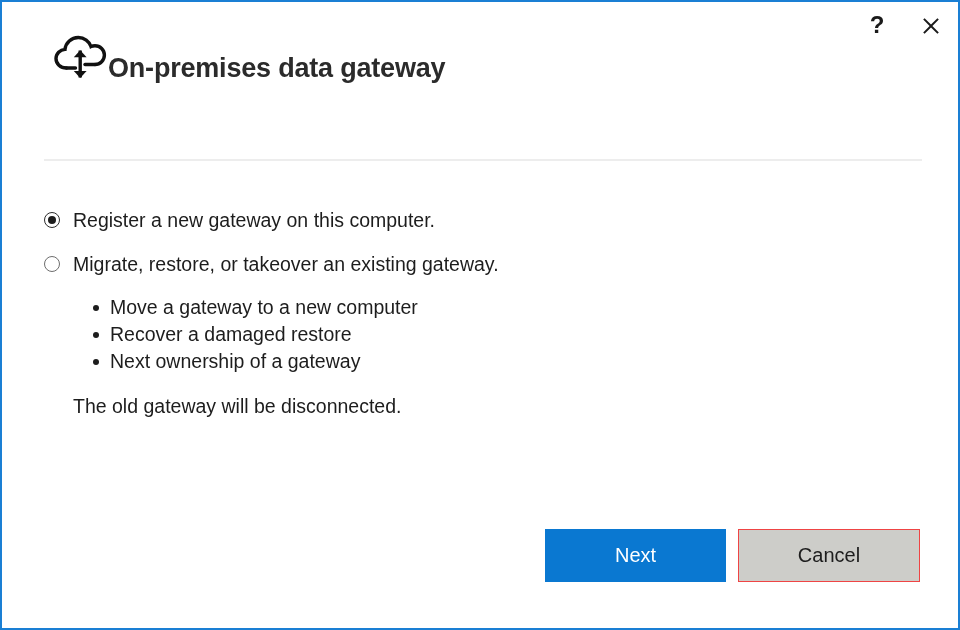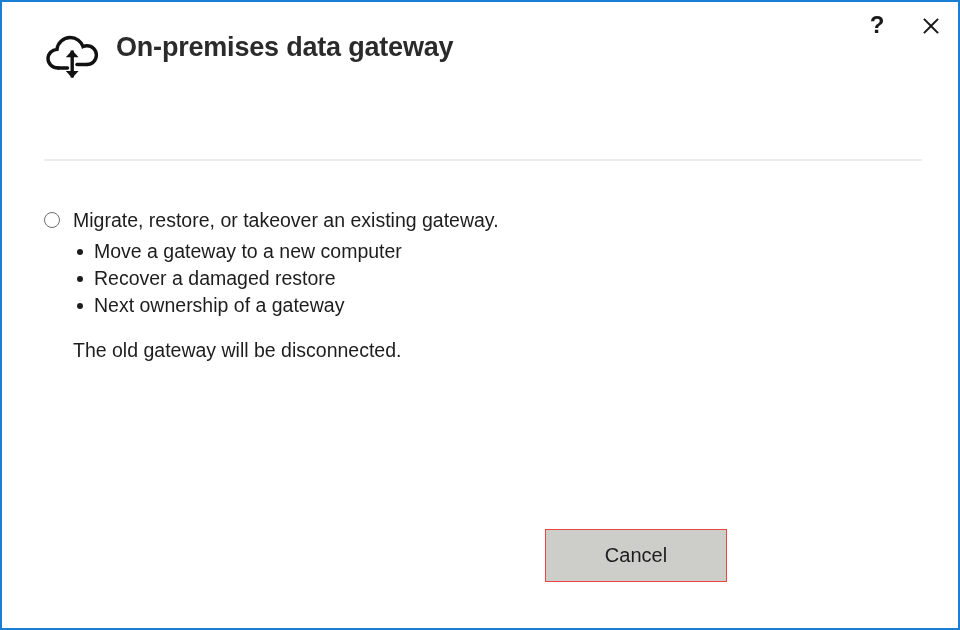--- a/index.html
+++ b/index.html
@@ -46,25 +46,24 @@
   #help-button {
     font-size: 24px;
     font-weight: bold;
     line-height: 1;
   }
   #close-button svg { display: block; }
 
   
   #header {
     position: absolute;
-    left: 42px;
+    left: 50px;
     top: 30px;
     display: flex;
-    align-items: flex-start;
-    gap: 16px;
+    align-items: flex-end;
   }
   #gateway-cloud-icon { width: 56px; height: 52px; display: block; flex: none; }
   #page-title {
     font-size: 27px;
     font-weight: 600;
     color: #2b2b2b;
     letter-spacing: -0.2px;
     white-space: nowrap;
   }
 
@@ -137,21 +136,21 @@
     font-size: 19.5px;
     line-height: 27px;
     color: #1d1d1d;
   }
 
   #migrate-details {
     margin: 4px 0 0 29px;
   }
   #migrate-bullets {
     list-style: none;
-    margin: 0;
+    margin: 16px;
     padding: 0;
   }
   #migrate-bullets li {
     position: relative;
     padding-left: 21px;
     font-size: 19.5px;
     line-height: 27px;
     color: #1d1d1d;
   }
   #migrate-bullets li::before {
@@ -234,36 +233,41 @@
       <path d="M21.8 39.0 L28.2 46.0 L34.6 39.0 Z" fill="#111111"></path>
     </svg>
     <div id="page-title">On-premises data gateway</div>
   </div>
 
 
   <div id="header-divider"></div>
 
   <div id="options-group">
 
+    <div class="radio-row" id="option-register-row">
+      <span class="radio-mark checked"></span>
+      <span class="radio-label">Register a new gateway on this computer.</span>
+    </div>
 
     <div class="radio-row" id="option-migrate-row">
       <span class="radio-mark unchecked"></span>
       <div>
         <span class="radio-label">Migrate, restore, or takeover an existing gateway.</span>
       </div>
     </div>
 
     <div id="migrate-details">
       <ul id="migrate-bullets">
         <li>Move a gateway to a new computer</li>
         <li>Recover a damaged restore</li>
         <li>Next ownership of a gateway</li>
       </ul>
       <div id="migrate-note">The old gateway will be disconnected.</div>
     </div>
 
   </div>
 
   <div id="footer-buttons">
+    <div class="dlg-button" id="next-button">Next</div>
     <div class="dlg-button" id="cancel-button">Cancel</div>
   </div>
 
 </div>
 
 </body></html>

